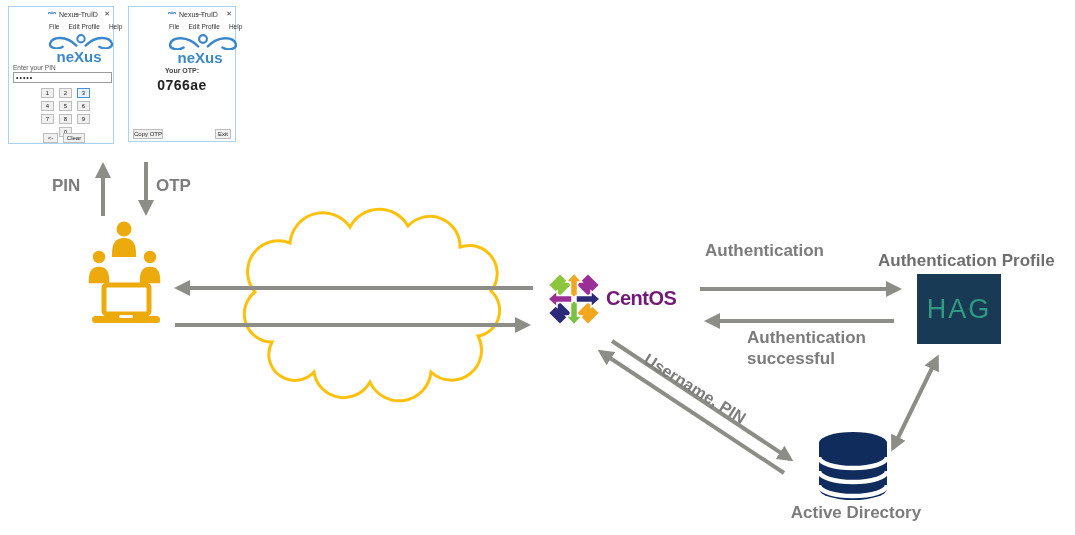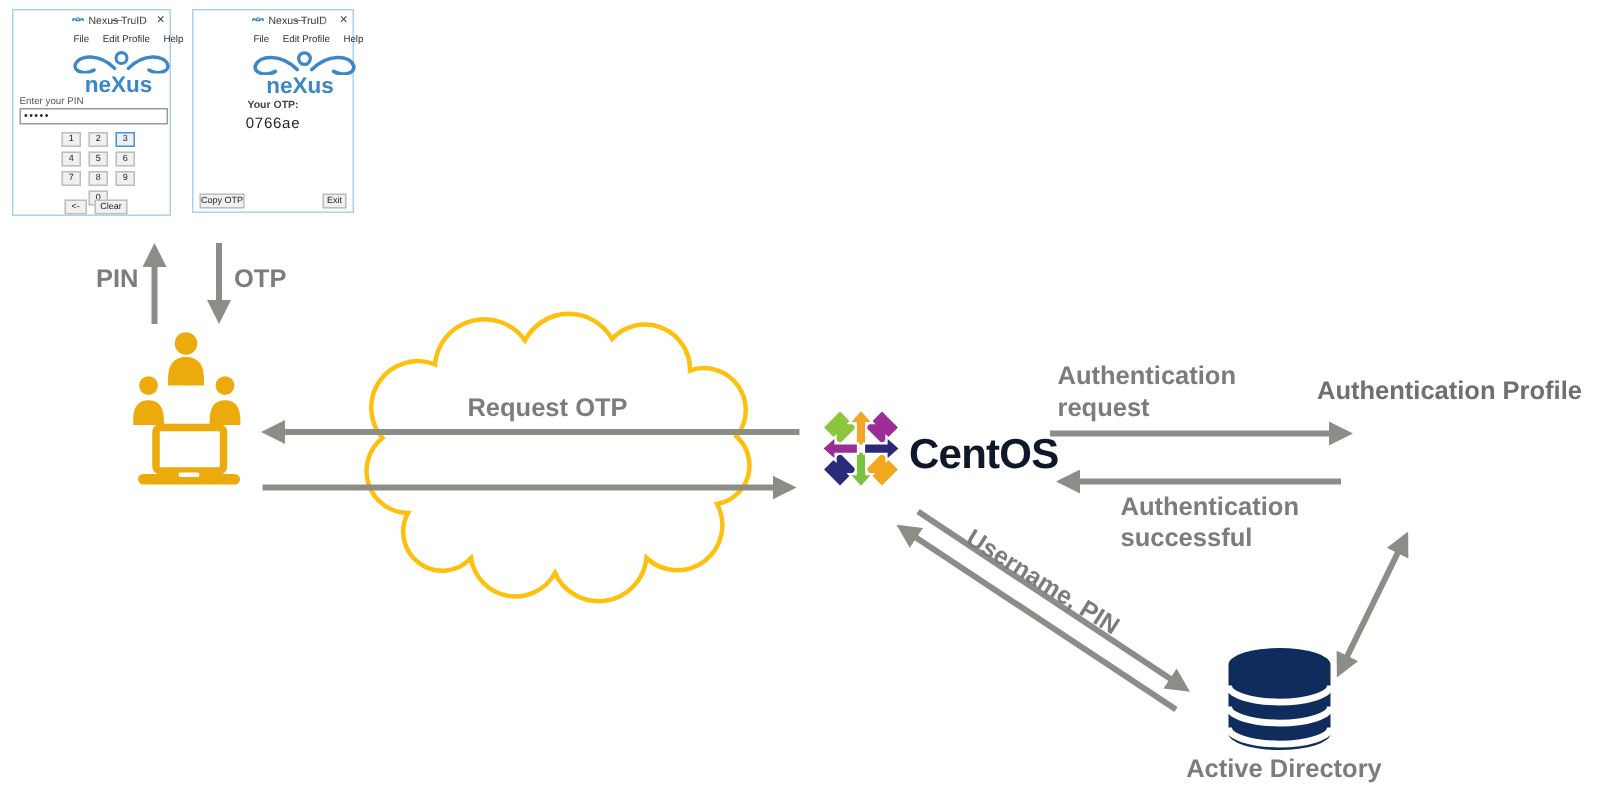--- a/index.html
+++ b/index.html
@@ -19,27 +19,27 @@
   .nexus-word{text-align:center;font-size:15px;font-weight:bold;color:#3c87c9;line-height:15px;letter-spacing:0px;}
   .pin-prompt{position:absolute;left:4px;top:57px;font-size:6.5px;color:#555;}
   .pin-input{position:absolute;left:4px;top:65px;width:95px;height:9px;border:1px solid #9a9a9a;
              background:#fff;font-size:7px;line-height:9px;color:#222;padding-left:2px;letter-spacing:1px;}
   .key{position:absolute;width:13px;height:10px;background:#f0f0f0;border:1px solid #bdbdbd;
        font-size:6px;color:#222;display:flex;align-items:center;justify-content:center;box-sizing:border-box;}
   .key-active{border:1.5px solid #4a90d9;background:#eaf2fb;}
   .smallbtn{position:absolute;height:10px;background:#f0f0f0;border:1px solid #bdbdbd;font-size:6px;color:#222;
             display:flex;align-items:center;justify-content:center;box-sizing:border-box;}
   .otp-label{position:absolute;left:0;top:60px;width:100%;text-align:center;font-size:7px;font-weight:bold;color:#444;}
-  .otp-value{position:absolute;left:0;top:70px;width:100%;text-align:center;font-size:10px;font-weight:normal;color:#222;letter-spacing:.5px;}
+  .otp-value{position:absolute;left:0;top:70px;width:100%;text-align:center;font-size:14px;font-weight:bold;color:#222;letter-spacing:.5px;}
   
   .lbl{position:absolute;font-weight:bold;color:#7c7c7c;font-size:17px;line-height:21px;white-space:nowrap;}
   .lbl-center{text-align:center;}
   .lbl-dark{color:#6f6f6f;}
   .lbl-rot{transform:rotate(32deg);transform-origin:0 0;font-size:16.5px;}
-  .centos-word{position:absolute;left:606px;top:287px;font-size:28px;font-weight:bold;color:#0f172a;letter-spacing:-0.5px;}
+  .centos-word{position:absolute;left:606px;top:287px;font-size:20px;font-weight:bold;color:#701a75;letter-spacing:-0.5px;}
   .hag-box{position:absolute;left:917px;top:274px;width:84px;height:70px;background:#183a54;
            display:flex;align-items:center;justify-content:center;}
   .hag-txt{font-size:27px;color:#2f9b82;letter-spacing:2px;font-weight:400;}
   svg.layer{position:absolute;left:0;top:0;}
 </style>
 </head>
 <body>
 
 <div class="canvas">
 
@@ -94,36 +94,37 @@
       <line x1="533" y1="288" x2="178" y2="288" marker-end="url(#ah)"></line>
       <line x1="175" y1="325" x2="527" y2="325" marker-end="url(#ah)"></line>
       <line x1="700" y1="289" x2="898" y2="289" marker-end="url(#ah)"></line>
       <line x1="894" y1="321" x2="708" y2="321" marker-end="url(#ah)"></line>
       <line x1="612" y1="341" x2="790" y2="459" marker-end="url(#ah)"></line>
       <line x1="784" y1="473" x2="601" y2="352" marker-end="url(#ah)"></line>
       <line x1="893" y1="448" x2="937" y2="358" marker-start="url(#ah)" marker-end="url(#ah)"></line>
     </g>
   </svg>
 
-  <div class="lbl" style="left:64px;top:175px;">PIN</div>
+  <div class="lbl" style="left:52px;top:175px;">PIN</div>
   <div class="lbl" style="left:156px;top:175px;">OTP</div>
-  <div class="lbl lbl-center" style="left:290px;top:261px;width:150px;">Request OTP</div>
   <div class="lbl" style="left:705px;top:240px;">
     <div>Authentication</div>
-    <div>request</div>
   </div>
   <div class="lbl lbl-dark" style="left:878px;top:250px;">Authentication Profile</div>
   <div class="lbl" style="left:747px;top:327px;">
     <div>Authentication</div>
     <div>successful</div>
   </div>
   <div class="lbl lbl-rot" style="left:651px;top:349px;">Username, PIN</div>
   <div class="lbl lbl-center" style="left:788px;top:502px;width:136px;">Active Directory</div>
   <div class="centos-word">CentOS</div>
 
+  <div class="hag-box">
+    <span class="hag-txt">HAG</span>
+  </div>
 
   <div class="appwin" style="left:8px;top:6px;width:106px;height:138px;">
     <div class="titlebar">
       <svg class="title-ico" viewBox="0 0 10 10">
         <path d="M4,5 C2,2 0,3 1,5 M6,5 C8,2 10,3 9,5" fill="none" stroke="#3c87c9" stroke-width="1.4"></path>
         <circle cx="5" cy="3.5" r="1.2" fill="none" stroke="#3c87c9" stroke-width="1"></circle>
       </svg>
       <span class="title-txt">Nexus TruID</span>
       <span class="win-ctrls">
         <span class="win-ctrl">—</span>

